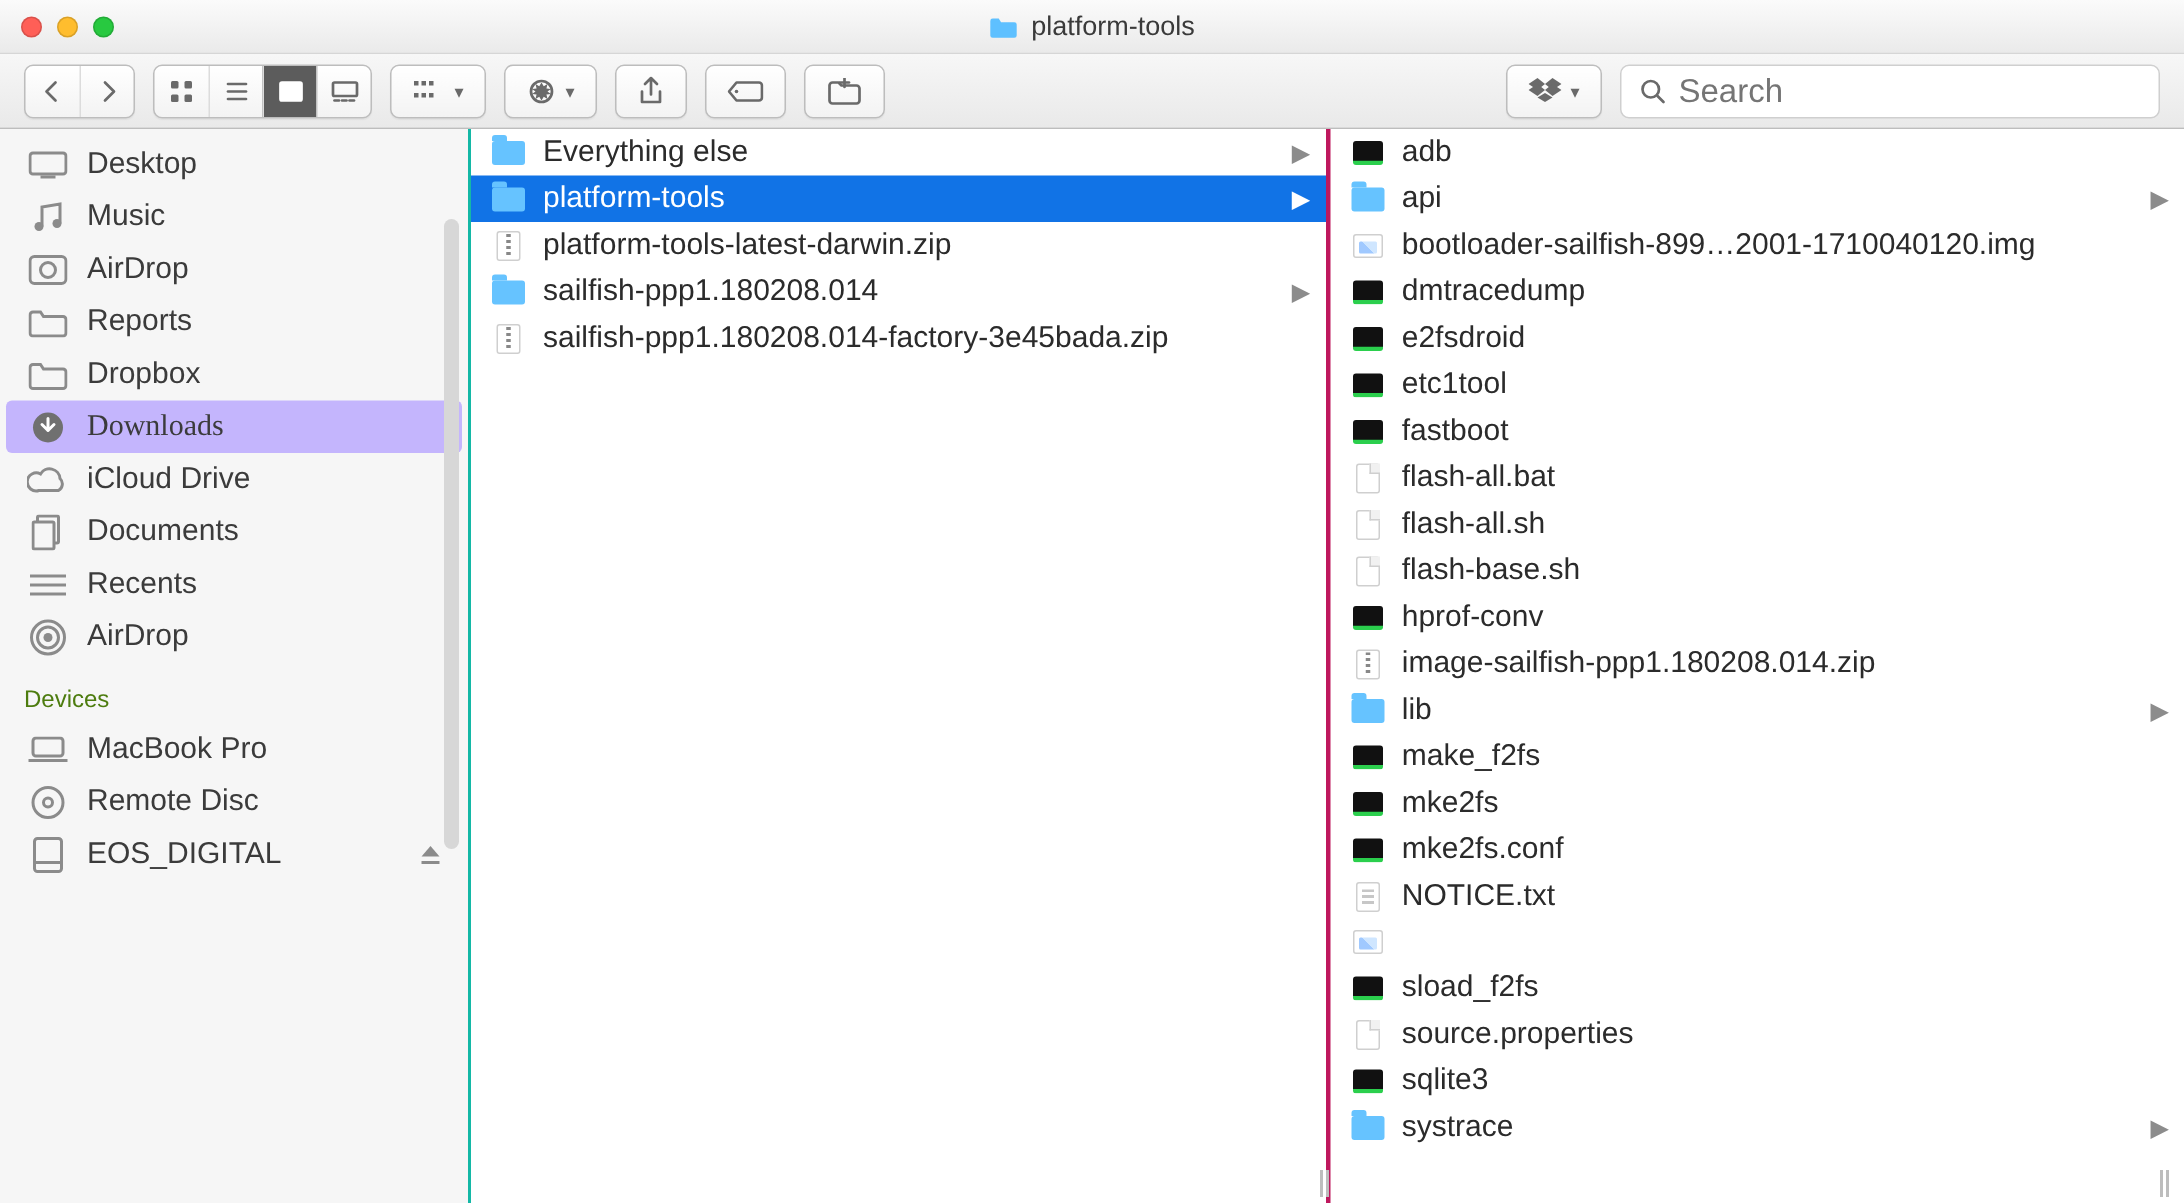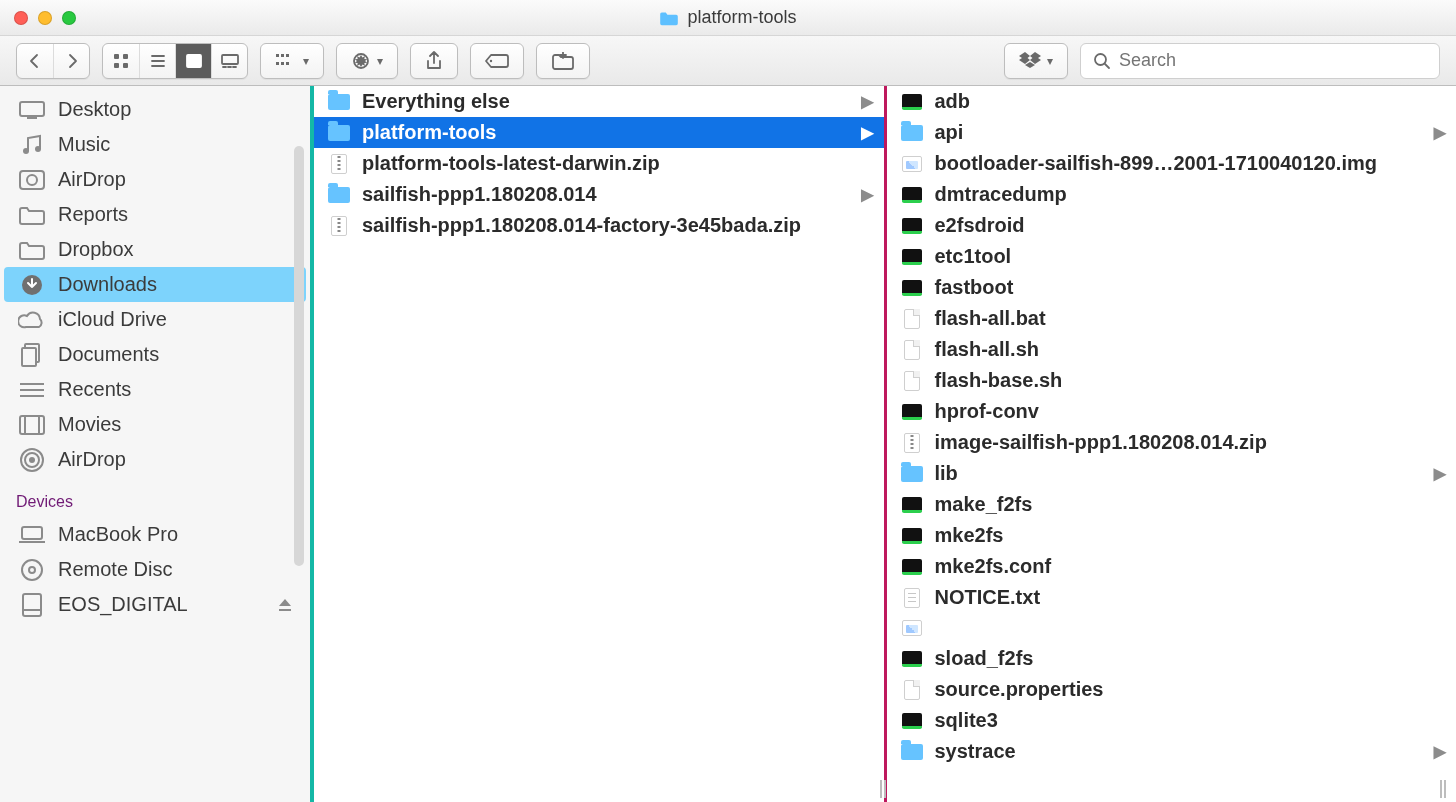--- a/index.html
+++ b/index.html
@@ -15,40 +15,40 @@
   
   .toolbar { height:50px; background: linear-gradient(#f7f7f7,#e9e9e9); border-bottom:1px solid #bdbdbd; display:flex; align-items:center; padding:0 16px; gap:12px; }
   .segmented, .tbtn { border:1px solid #bdbdbd; border-radius:6px; background: linear-gradient(#ffffff,#f3f3f3); height:36px; display:flex; align-items:center; box-shadow:0 1px 0 #fff inset, 0 1px 1px rgba(0,0,0,.05);}
   .segmented .seg { width:36px; height:100%; display:flex; align-items:center; justify-content:center; }
   .segmented .seg + .seg { border-left:1px solid #dcdcdc; }
   .segmented .seg.active { background:#5c5c5c; }
   .segmented .seg.active svg *, .segmented .seg.active .glyph { fill:#fff; stroke:#fff; color:#fff; }
   .tbtn { padding:0 14px; justify-content:center; }
   .spacer { flex:1; }
   .search { width:360px; height:36px; border:1px solid #cfcfcf; border-radius:6px; display:flex; align-items:center; padding:0 12px; gap:8px; background:#fff; color:#9a9a9a; font-size:18px;}
-  .search input { border:none; outline:none; flex:1; font-size:18px; color:#333; background:transparent;}
+  .search input { border:none; outline:none; flex:1; font-size:22px; color:#333; background:transparent;}
   .chev { font-size:12px; color:#6a6a6a; margin-left:6px;}
   
   .body { display:flex; height:calc(802px - 36px - 50px);}
   
-  .sidebar { width:314px; background:#f6f6f6; border-right:4px solid #14b8a6; overflow-y:auto; padding-top:6px; position:relative;}
-  .sidebar .sb-section-label { font-size:16px; color:#701a75; padding:16px 16px 6px; }
+  .sidebar { width:314px; background:#f6f6f6; border-right:2px solid #14b8a6; overflow-y:auto; padding-top:6px; position:relative;}
+  .sidebar .sb-section-label { font-size:16px; color:#4d7c0f; padding:16px 16px 6px; }
   .sb-item { display:flex; align-items:center; gap:12px; padding:6px 14px; font-size:20px; color:#3b3b3b; border-radius:4px; margin:0 4px; cursor:default;}
-  .sb-item.selected { background:#7dd3fc; }
+  .sb-item.selected { background:#c4b5fd;font-family:Liberation Serif, serif; }
   .sb-item .ico { width:28px; height:22px; display:flex; align-items:center; justify-content:center;}
   .sb-item .eject { margin-left:auto; }
   
   .sidebar::after { content:""; position:absolute; right:6px; top:60px; width:10px; height:420px; background:#d7d7d7; border-radius:6px;}
   
   .columns { flex:1; display:flex; position:relative;}
   .col { flex:1; overflow-y:auto; }
   .col + .col { border-left:3px solid #be185d;}
   .col-divider-handle { position:absolute; bottom:4px; width:10px; height:18px; display:flex; gap:2px; }
   .col-divider-handle span { width:2px; background:#bdbdbd;}
-  .row { display:flex; align-items:center; gap:12px; padding:4px 10px 4px 14px; font-size:20px; color:#2b2b2b; position:relative;font-weight:bold;}
+  .row { display:flex; align-items:center; gap:12px; padding:4px 10px 4px 14px; font-size:20px; color:#2b2b2b; position:relative;}
   .row .arrow { margin-left:auto; font-size:16px; color:#8c8c8c;}
   .row.selected { background:#1173e6; color:#fff;}
   .row.selected .arrow { color:#fff; }
   .row .ficon { width:22px; height:22px; display:flex; align-items:center; justify-content:center;}
   
   .icon-folder { width:22px; height:16px; background:#66c3ff; border-radius:2px; position:relative;}
   .icon-folder::before{content:""; position:absolute; top:-4px; left:0; width:10px; height:4px; background:#66c3ff; border-radius:2px 2px 0 0;}
   .icon-exec { width:20px; height:16px; background:#111; border-radius:2px; position:relative; border-bottom:3px solid #2bcf4d;}
   .icon-doc { width:16px; height:20px; background:#fff; border:1px solid #cfcfcf; border-radius:2px; position:relative;}
   .icon-doc::after{content:""; position:absolute; right:-1px; top:-1px; width:6px; height:6px; background:#f1f1f1; border-left:1px solid #cfcfcf; border-bottom:1px solid #cfcfcf;}
@@ -286,30 +286,20 @@
                 <line x1="1" y1="3" x2="25" y2="3"></line>
                 <line x1="1" y1="9" x2="25" y2="9"></line>
                 <line x1="1" y1="15" x2="25" y2="15"></line>
               </g>
             </svg>
           </span>
       <span>Recents</span>
       </div>
         <div class="sb-item">
           <span class="ico">
-            <svg width="26" height="20" viewBox="0 0 26 20">
-              <rect x="1" y="1" width="24" height="18" rx="2" fill="none" stroke="#8b8b8b" stroke-width="2"></rect>
-              <line x1="6" y1="1" x2="6" y2="19" stroke="#8b8b8b" stroke-width="2"></line>
-              <line x1="20" y1="1" x2="20" y2="19" stroke="#8b8b8b" stroke-width="2"></line>
-            </svg>
-          </span>
-      <span>Movies</span>
-      </div>
-        <div class="sb-item">
-          <span class="ico">
             <svg width="26" height="26" viewBox="0 0 26 26">
               <circle cx="13" cy="13" r="3" fill="#8b8b8b"></circle>
               <circle cx="13" cy="13" r="7" fill="none" stroke="#8b8b8b" stroke-width="2"></circle>
               <circle cx="13" cy="13" r="11" fill="none" stroke="#8b8b8b" stroke-width="2"></circle>
             </svg>
           </span>
       <span>AirDrop</span>
       </div>
       </div>
     <div class="sb-section-label">Devices</div>

